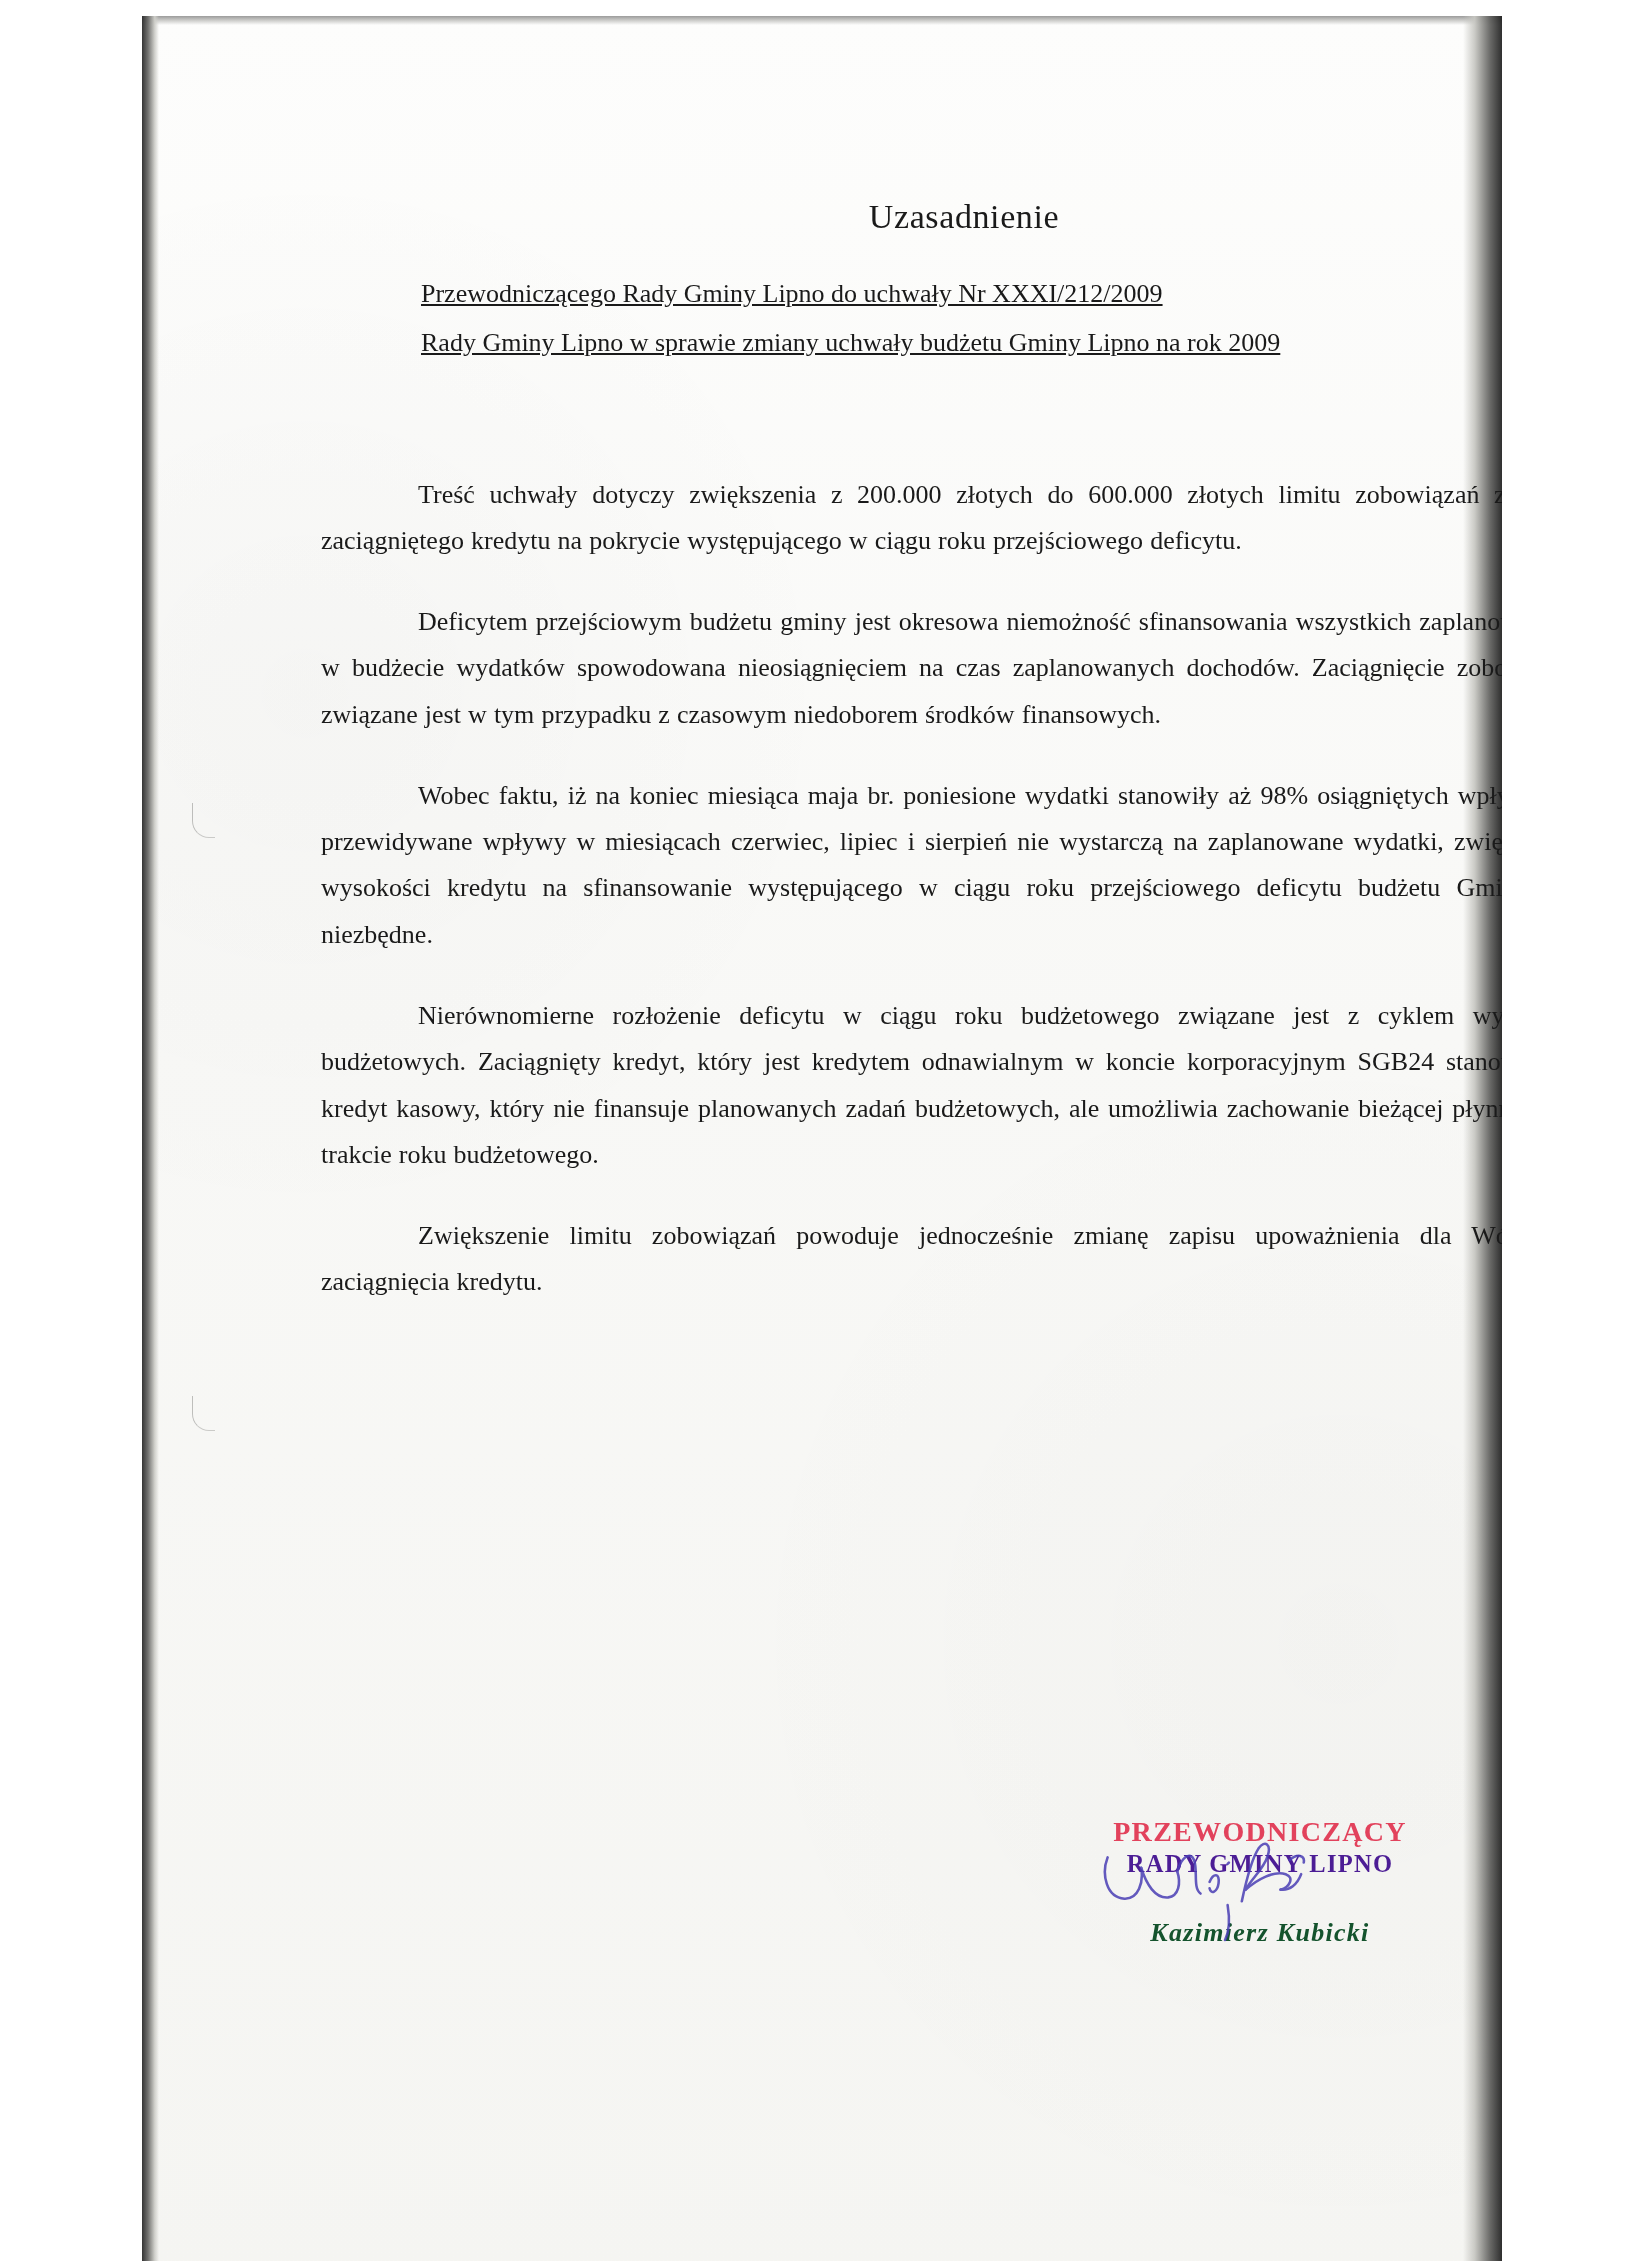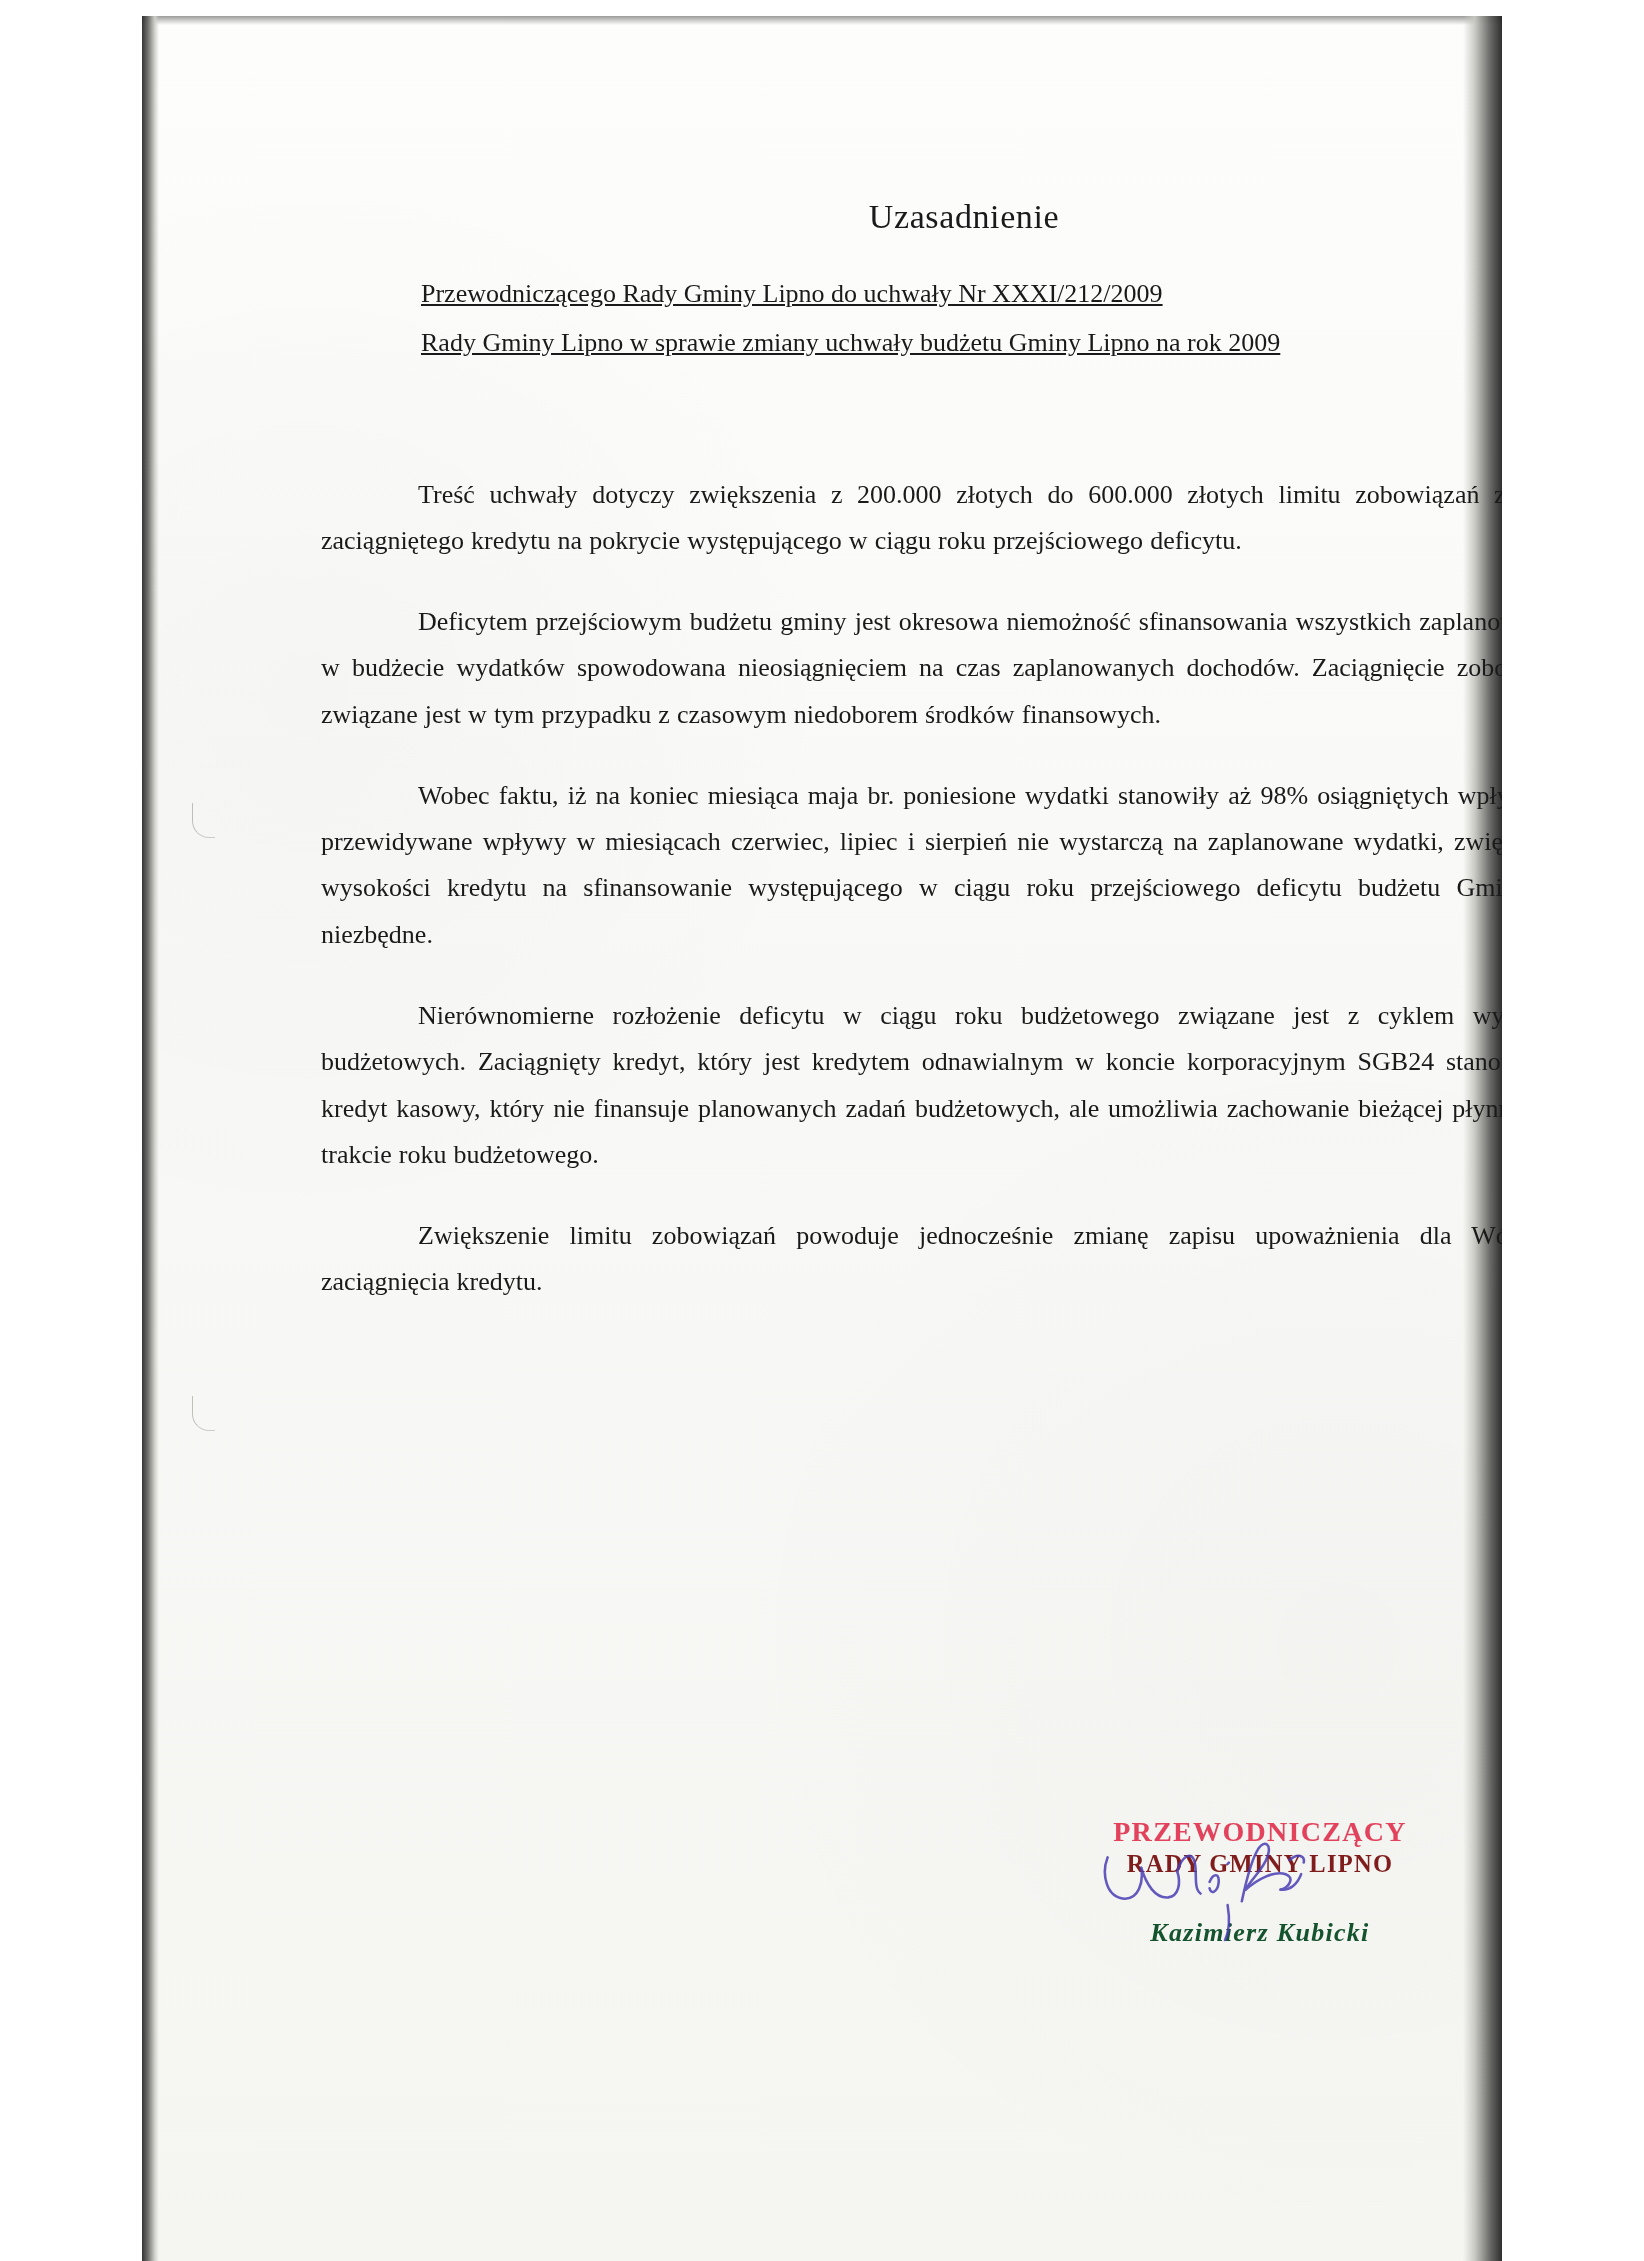--- a/index.html
+++ b/index.html
@@ -119,21 +119,21 @@
     font-weight: bold;
     font-size: 28px;
     color: #e2425c;
     letter-spacing: 1.3px;
     line-height: 1.08;
   }
   .stamp-line-2 {
     font-family: "Liberation Serif", serif;
     font-weight: bold;
     font-size: 24.5px;
-    color: #7f1d1d;
+    color: #4c1d95;
     letter-spacing: 1.3px;
     line-height: 1.15;
     margin-top: 2.6px;
   }
   .stamp-name {
     font-family: "Liberation Serif", serif;
     font-weight: bold;
     font-style: italic;
     font-size: 26px;
     color: #14532d;

